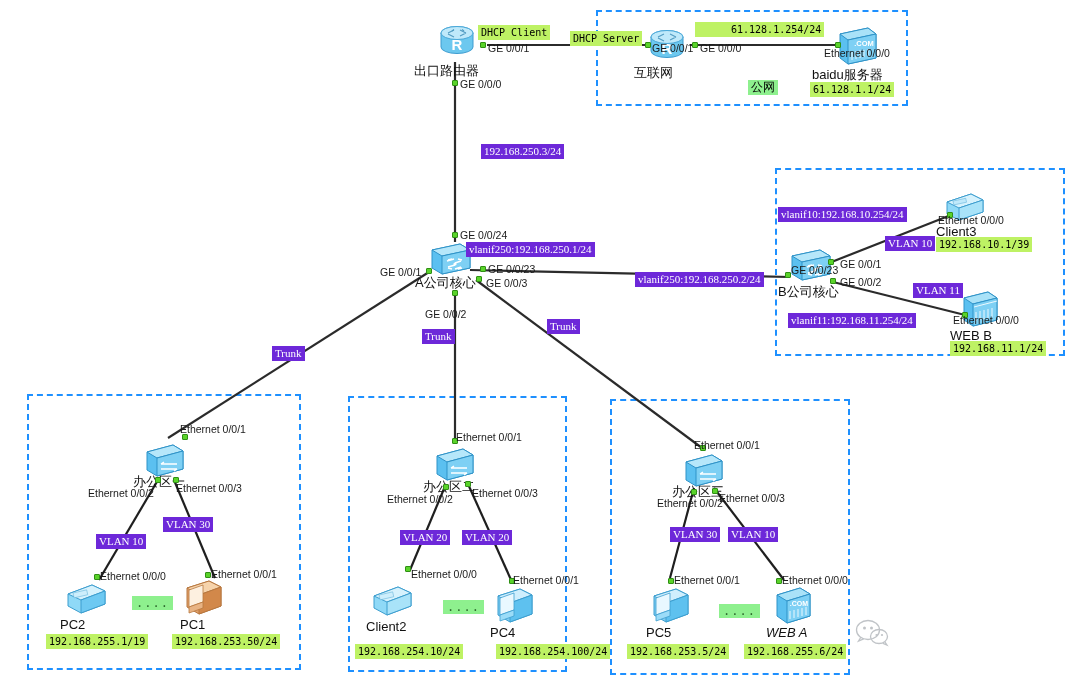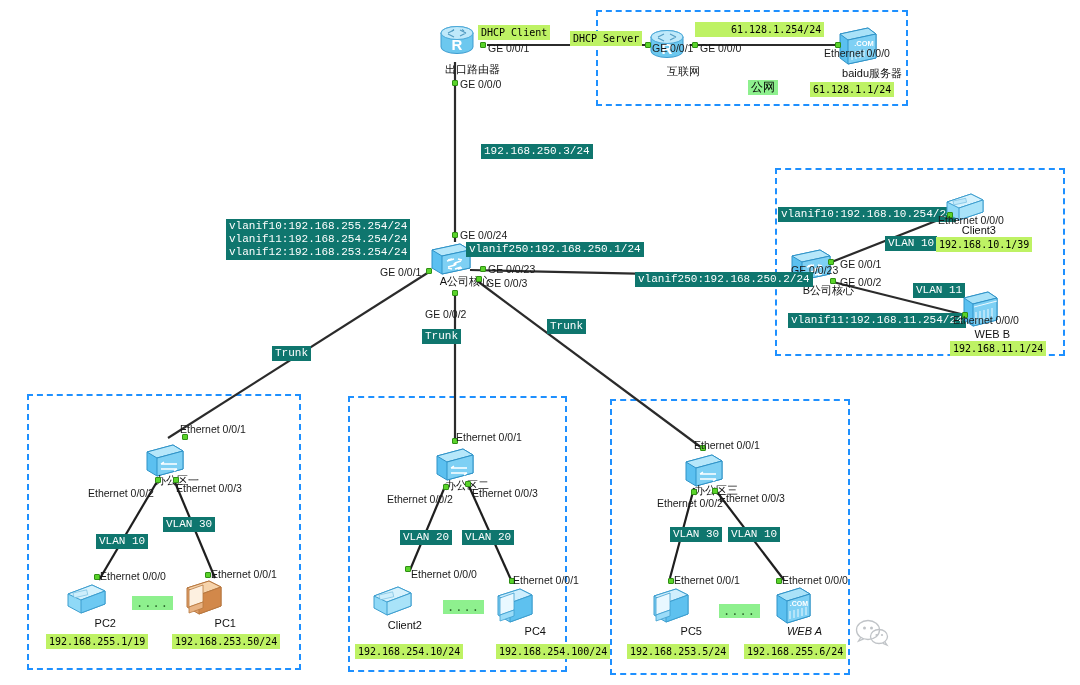--- a/index.html
+++ b/index.html
@@ -8,34 +8,34 @@
   #canvas{position:relative;width:1080px;height:685px;background:#fff;}
 
   
   .zone{position:absolute;border:2px dashed #1e90ff;box-sizing:border-box;}
 
   
   #links{position:absolute;left:0;top:0;width:1080px;height:685px;pointer-events:none;}
 
   
   .node{position:absolute;}
-  .nodelabel{position:absolute;font-size:11px;color:#111;white-space:nowrap;
-             text-align:right;letter-spacing:0;}
+  .nodelabel{position:absolute;font-size:13px;color:#111;white-space:nowrap;
+             text-align:left;letter-spacing:0;}
 
   
   .port{position:absolute;width:6px;height:6px;background:#5ad32a;
         border:1px solid #2f8f14;border-radius:1px;box-sizing:border-box;}
 
   
   .iface{position:absolute;font-size:10.5px;color:#1a1a1a;white-space:nowrap;
          font-family:"Liberation Sans","DejaVu Sans",sans-serif;}
 
   
-  .tag{position:absolute;background:#0f766e;color:#fff;font-size:11px;
-       font-family:Liberation Mono, monospace;
+  .tag{position:absolute;background:#6d28d9;color:#fff;font-size:11px;
+       font-family:Liberation Serif, serif;
        padding:1px 3px;white-space:pre;line-height:13px;letter-spacing:0;}
 
   
   .green{position:absolute;background:#bef264;color:#000;font-size:10px;
          font-family:"DejaVu Sans Mono","Liberation Mono",monospace;
          padding:0px 3px;white-space:nowrap;line-height:15px;}
   .greencn{position:absolute;background:#8ef08e;color:#000;font-size:12px;
            font-family:"Liberation Sans","DejaVu Sans",sans-serif;
            padding:0px 3px;white-space:nowrap;line-height:15px;}
 
@@ -166,23 +166,20 @@
   <div class="iface" style="left:460px;top:229px;">GE 0/0/24</div>
   <div class="port" style="left:480px;top:266px;"></div>
   <div class="iface" style="left:488px;top:263px;">GE 0/0/23</div>
   <div class="port" style="left:426px;top:268px;"></div>
   <div class="iface" style="left:380px;top:266px;">GE 0/0/1</div>
   <div class="port" style="left:452px;top:290px;"></div>
   <div class="iface" style="left:425px;top:308px;">GE 0/0/2</div>
   <div class="port" style="left:476px;top:276px;"></div>
   <div class="iface" style="left:486px;top:277px;">GE 0/0/3</div>
 
-  <div class="tag" style="left:226px;top:219px;">vlanif10:192.168.255.254/24
-vlanif11:192.168.254.254/24
-vlanif12:192.168.253.254/24</div>
   <div class="tag" style="left:466px;top:242px;">vlanif250:192.168.250.1/24</div>
 
   <div class="tag" style="left:272px;top:346px;">Trunk</div>
   <div class="tag" style="left:422px;top:329px;">Trunk</div>
   <div class="tag" style="left:547px;top:319px;">Trunk</div>
 
   <div class="node" style="left:788px;top:246px;">
     <svg width="46" height="36" viewBox="0 0 46 36">
       <polygon points="4,10 32,4 42,10 42,28 14,34 4,28" fill="#5bc0f0" stroke="#2f93c8" stroke-width="1"></polygon>
       <polygon points="4,10 32,4 42,10 14,16" fill="#b6e7fa" stroke="#2f93c8" stroke-width="1"></polygon>

